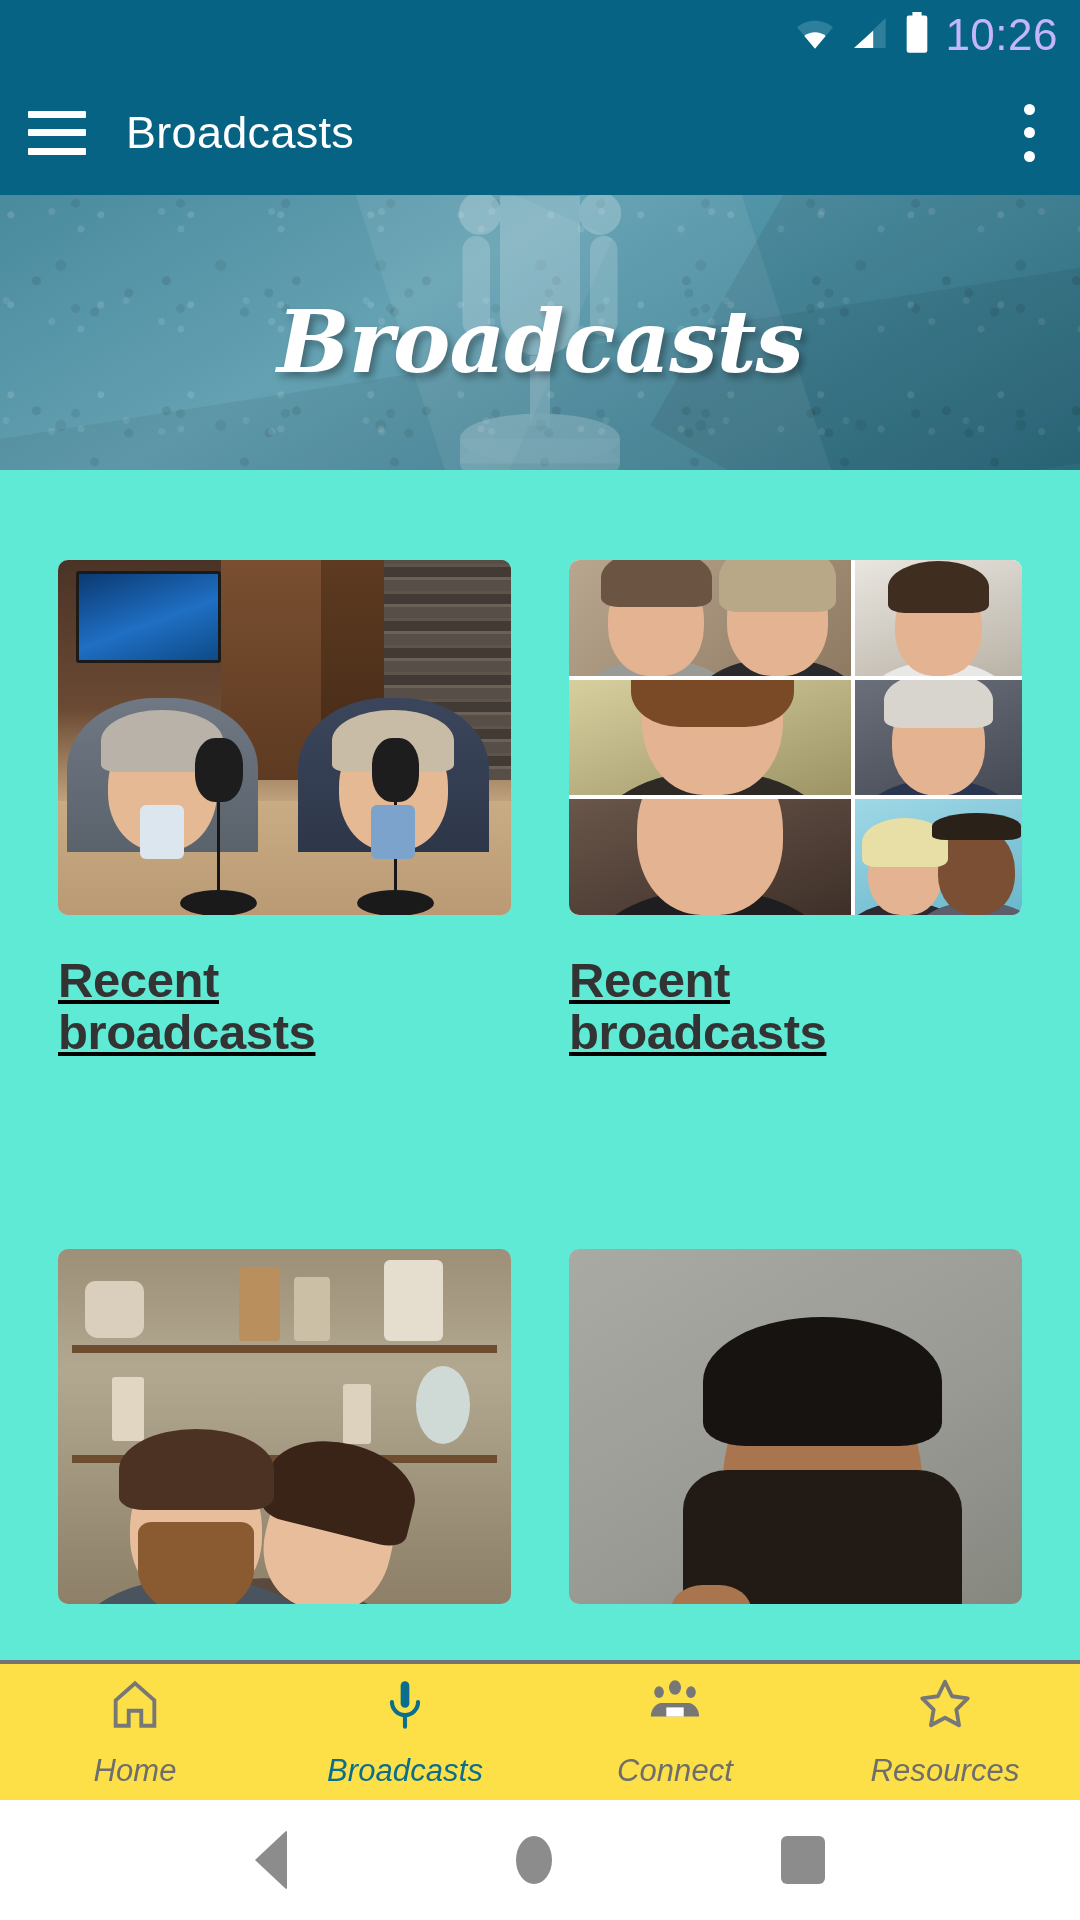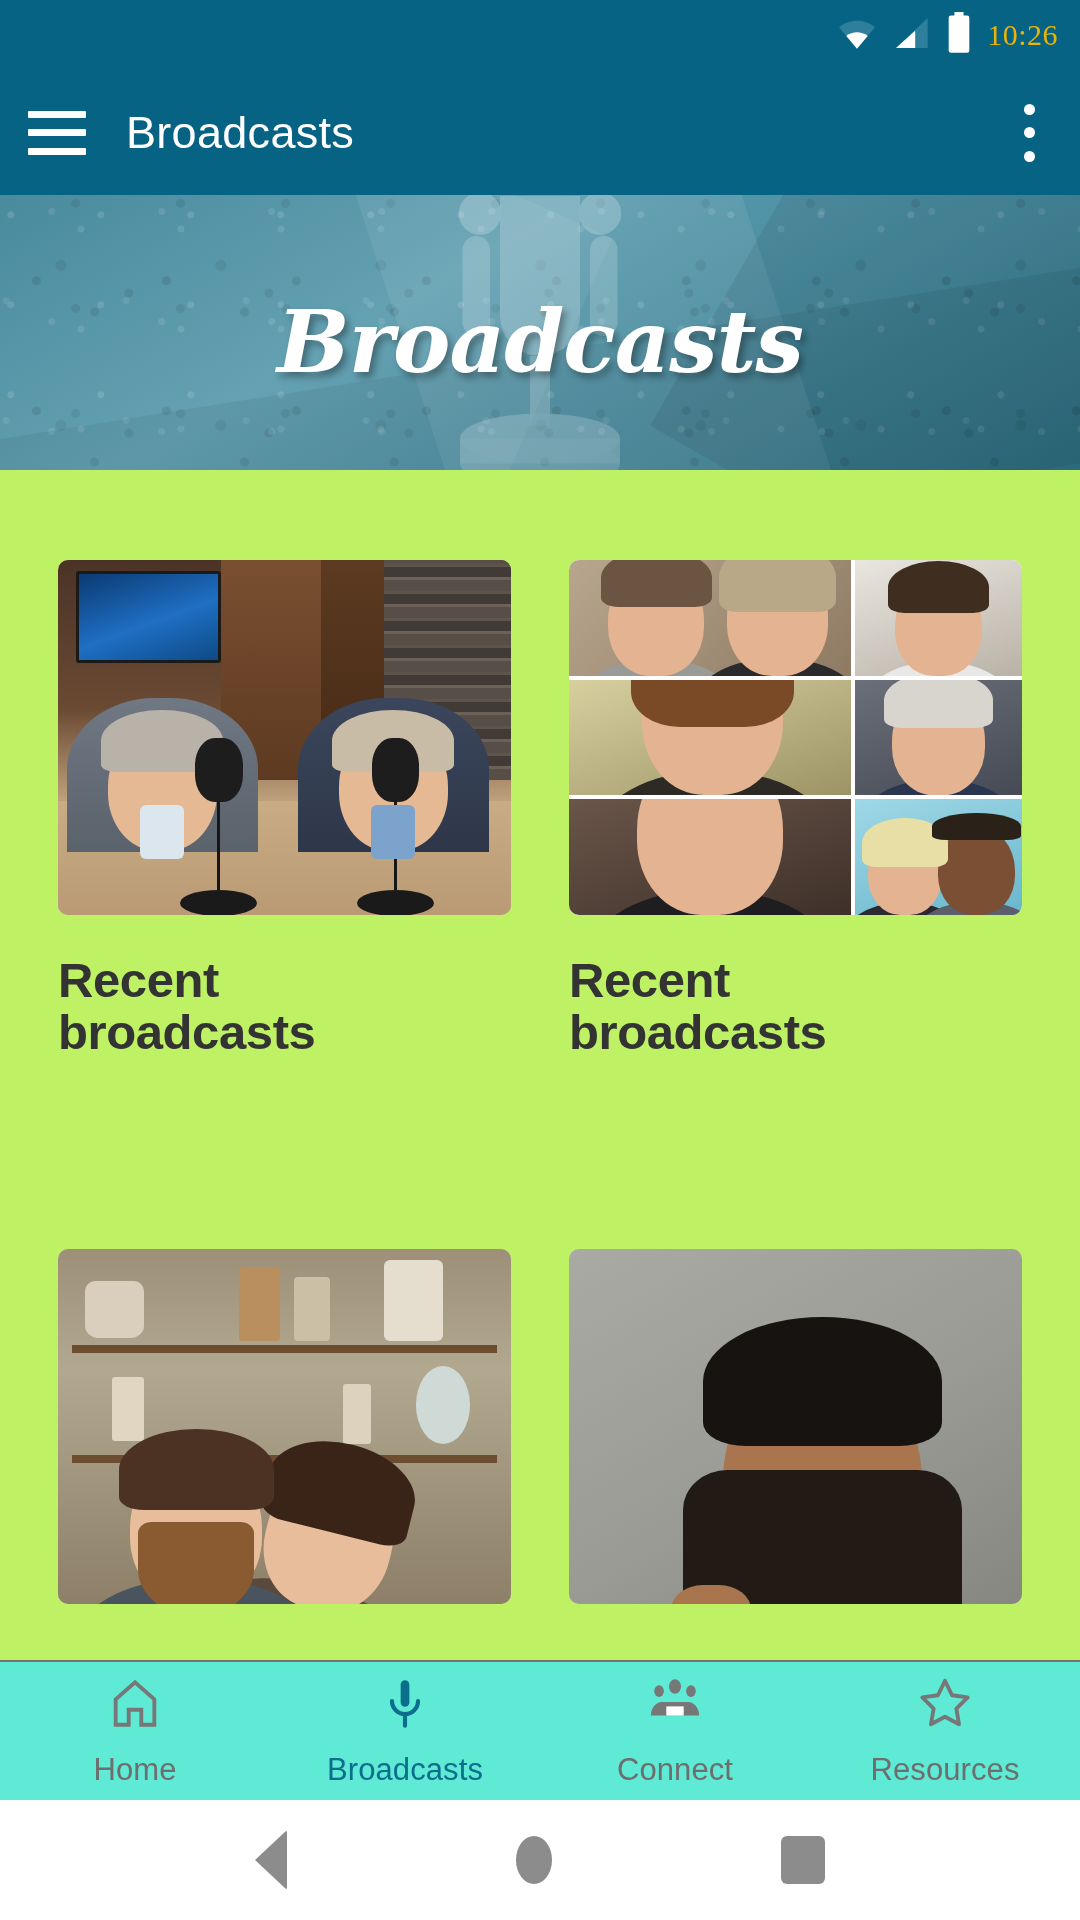--- a/index.html
+++ b/index.html
@@ -12,22 +12,22 @@
   }
 
   
   .status-bar{
     height:70px; background:#066383;
     display:flex; align-items:center; justify-content:flex-end;
     padding:0 22px 0 0; gap:14px;
   }
   .si{ display:block; }
   .status-time{
-    color:#eab308; font-size:30px; letter-spacing:.5px;
-    font-family:Liberation Serif, serif;
+    color:#c4b5fd; font-size:44px; letter-spacing:.5px;
+    font-family:Liberation Sans, sans-serif;
   }
 
   
   .app-bar{
     height:125px; background:#066383;
     display:flex; align-items:center; padding:0 28px;
   }
   .hamburger{
     width:58px; height:44px; display:flex; flex-direction:column;
     justify-content:space-between; cursor:pointer; margin-right:40px;
@@ -82,21 +82,21 @@
     font-family:"DejaVu Serif", serif;
     font-style:italic; font-weight:bold;
     font-size:86px; color:#ffffff;
     letter-spacing:-1px;
     text-shadow:4px 5px 7px rgba(0,0,0,.33);
   }
 
   
   .content{
     position:absolute; left:0; right:0; top:470px; bottom:260px;
-    background:#bef264; overflow:hidden;
+    background:#5eead4; overflow:hidden;text-decoration:underline;
   }
   .grid{
     display:grid; grid-template-columns:1fr 1fr;
     column-gap:58px; row-gap:0;
     padding:90px 58px 0 58px;
   }
   .card{ cursor:pointer; }
   .card-img{
     width:100%; height:355px; border-radius:10px; overflow:hidden;
     position:relative; background:#cfcfcf;
@@ -219,22 +219,23 @@
   .bm .beard{ position:absolute; left:-20%; top:44%; width:140%; height:104%;
     border-radius:16% 16% 48% 48%; background:#221b15; z-index:3; }
   .bm .body{ position:absolute; top:88%; left:-44%; width:188%; height:116%;
     border-radius:42% 42% 0 0; background:#6e3a4c; z-index:1; }
   .bm .hand{ position:absolute; left:-26%; top:92%; width:40%; height:26%;
     background:#a9754e; border-radius:40% 40% 30% 30%; z-index:4; }
 
   
   .bottom-nav{
     position:absolute; left:0; right:0; bottom:120px; height:140px;
-    background:#5eead4; display:flex; align-items:center;
-    border-top:2px solid #737373;
+    background:#fde047; display:flex; align-items:center;
+    border-top:4px solid #737373;
+    font-style:italic;
   }
   .nav-item{
     flex:1; display:flex; flex-direction:column; align-items:center;
     gap:16px; cursor:pointer;
   }
   .nav-label{ font-size:31px; color:#6e6e6e; letter-spacing:.1px; }
   .nav-item.active .nav-label{ color:#0b6e8c; }
 
   
   .sys-nav{

